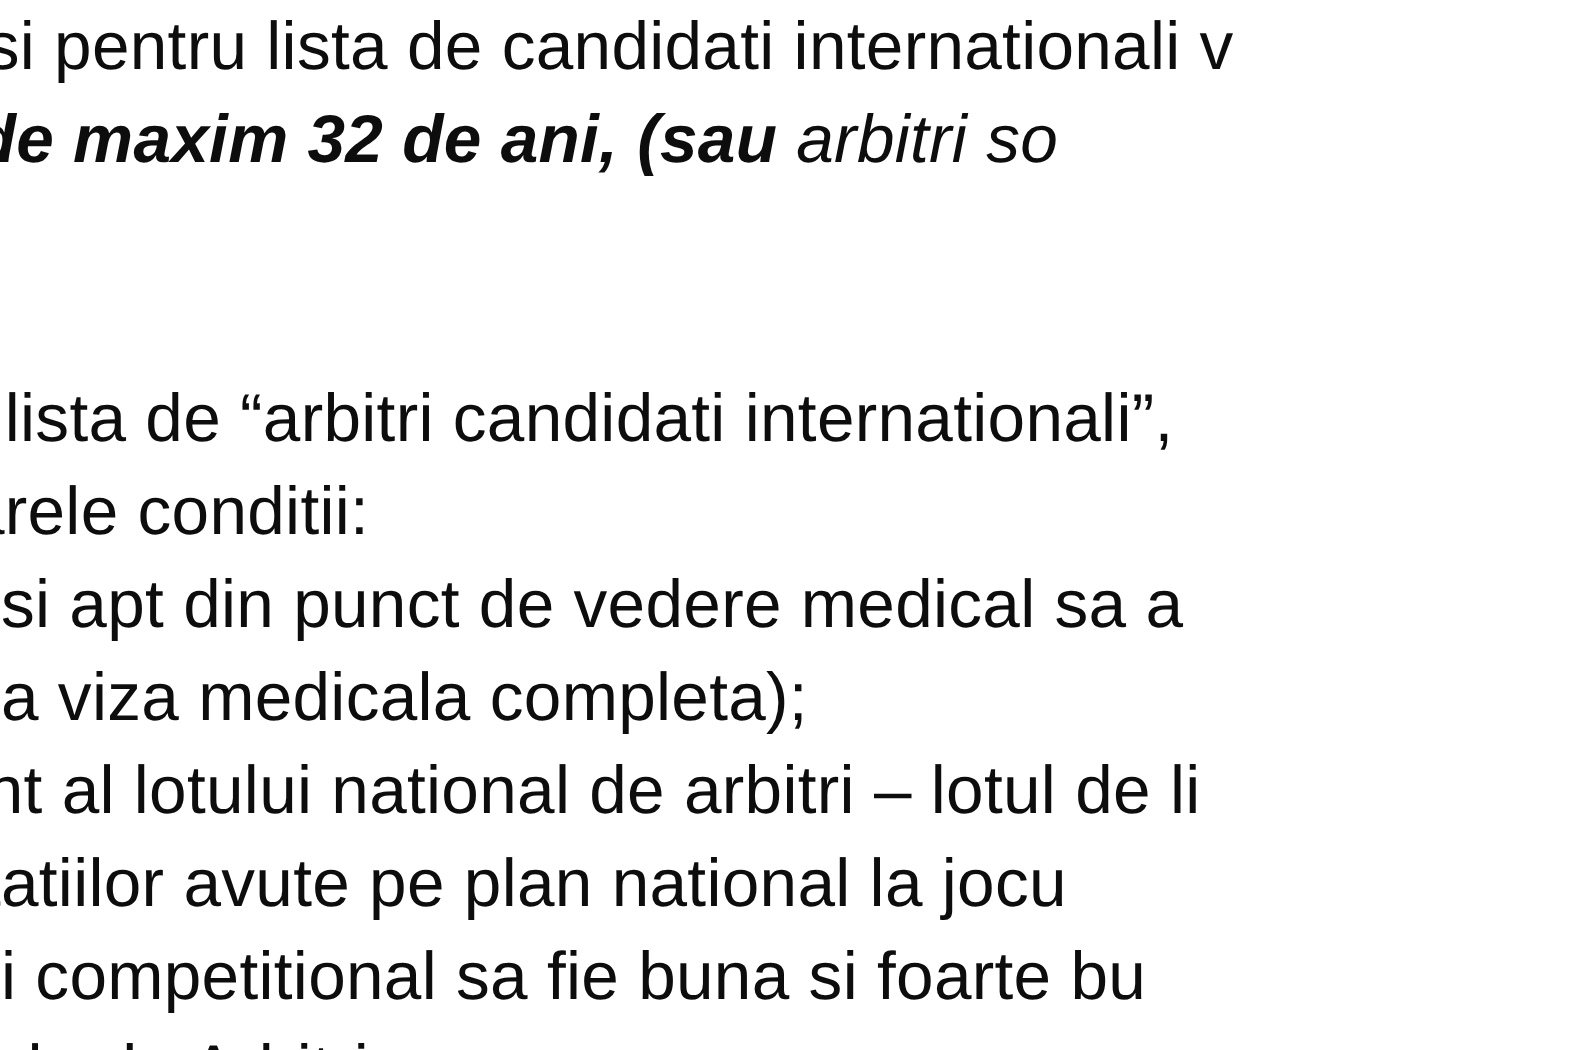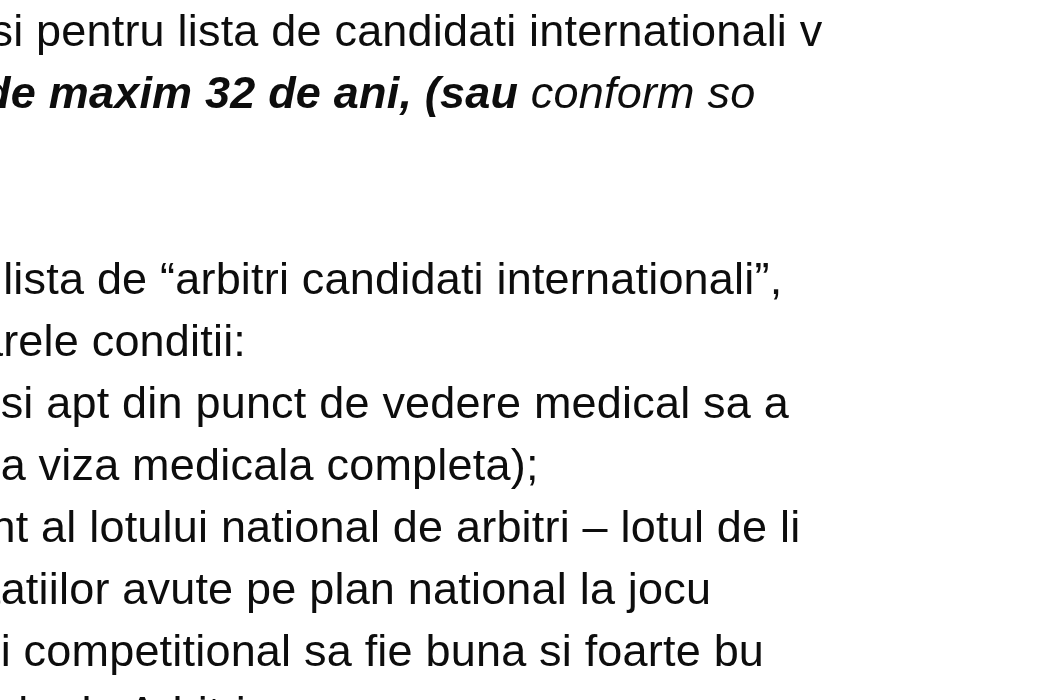--- a/index.html
+++ b/index.html
@@ -51,21 +51,21 @@
   }
 </style>
 </head>
 <body>
 
 <div class="page">
   <div class="doc-body">
 
     <div class="para-block">
       <div class="line">pusi pentru lista de candidati internationali v</div>
-      <div class="line bold-italic"><span>ri de maxim 32 de ani, (sau </span><span class="normal-italic">conform so</span></div>
+      <div class="line bold-italic"><span>ri de maxim 32 de ani, (sau </span><span class="normal-italic">arbitri so</span></div>
     </div>
 
     <div class="spacer"></div>
     <div class="spacer"></div>
 
     <div class="para-block">
       <div class="line">pe lista de “arbitri candidati internationali”,</div>
       <div class="line">toarele conditii:</div>
       <div class="line">os si apt din punct de vedere medical sa a</div>
       <div class="line">aiba viza medicala completa);</div>

